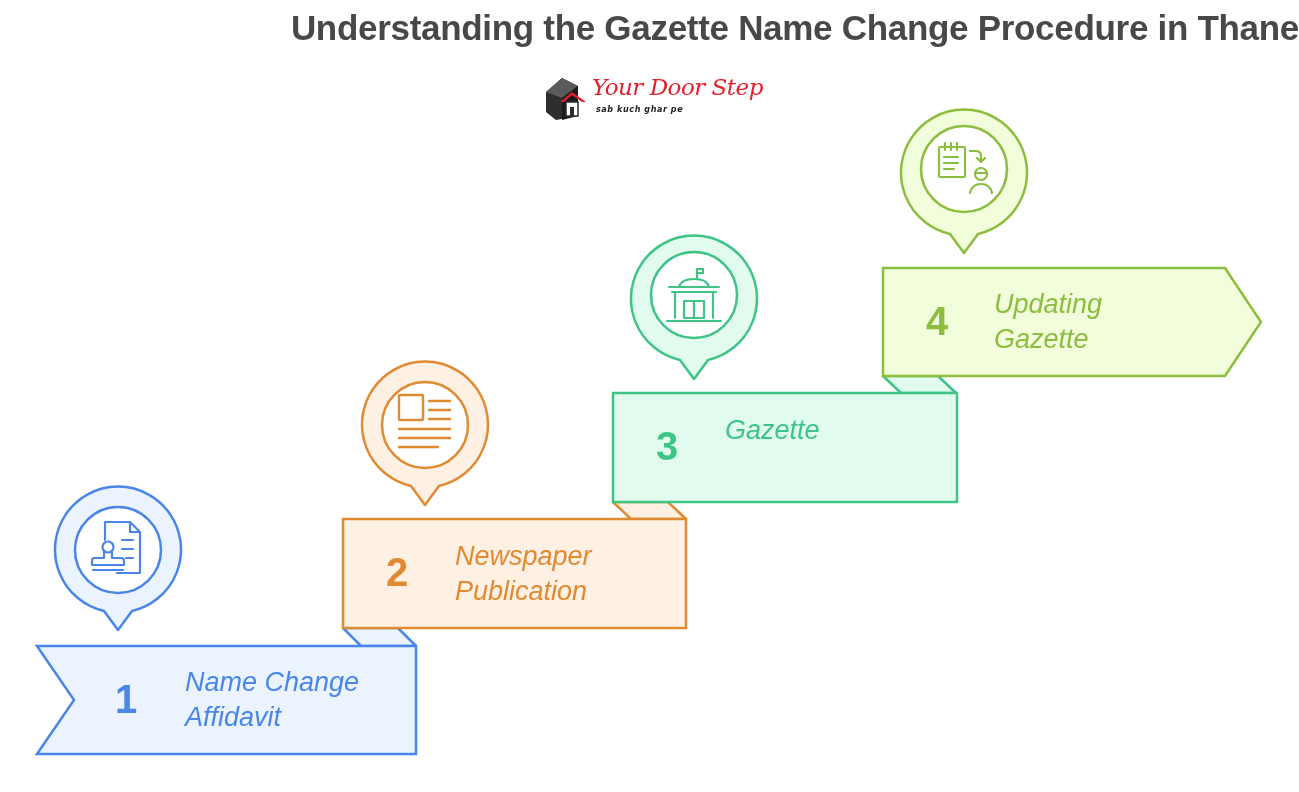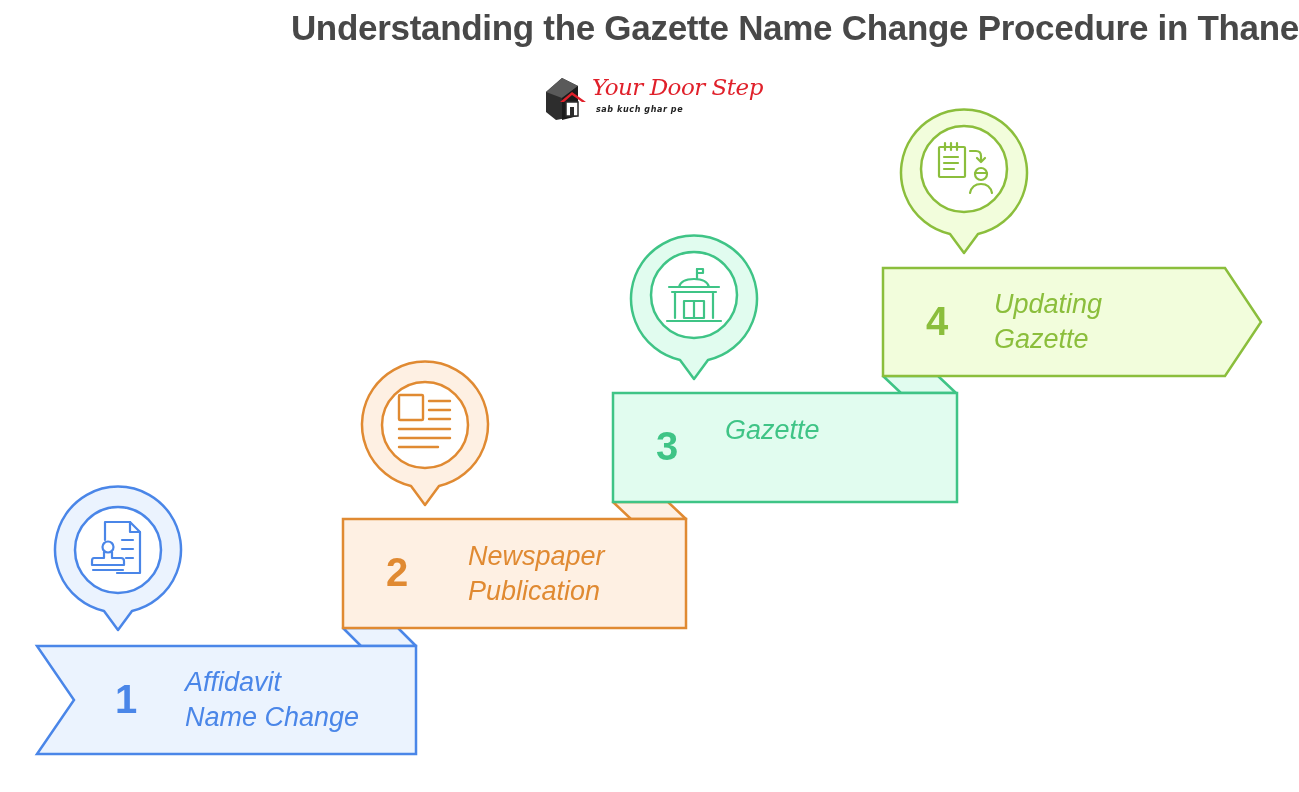--- a/index.html
+++ b/index.html
@@ -115,26 +115,26 @@
       <path d="M977,158 L981,162 L985,158"></path>
       <circle cx="981" cy="174" r="6"></circle>
       <line x1="975" y1="173" x2="987" y2="173"></line>
       <path d="M970,193 Q972,184 981,184 Q990,184 992,193"></path>
     </g>
   </g>
 </svg>
 
 <div class="step-num" style="left:96px; top:677px; color:#4a86e8;">1</div>
 <div class="step-label" style="left:185px; top:665px; color:#4a86e8;">
+  <div>Name Change</div>
   <div>Affidavit</div>
-  <div>Name Change</div>
 </div>
 
 <div class="step-num" style="left:367px; top:550px; color:#e08a32;">2</div>
-<div class="step-label" style="left:455px; top:539px; color:#e08a32;margin-left:13px;">
+<div class="step-label" style="left:455px; top:539px; color:#e08a32;">
   <div>Newspaper</div>
   <div>Publication</div>
 </div>
 
 <div class="step-num" style="left:637px; top:424px; color:#3fc486;">3</div>
 <div class="step-label" style="left:725px; top:413px; color:#3fc486;">
   <div>Gazette</div>
 </div>
 
 <div class="step-num" style="left:907px; top:299px; color:#8bbe3c;">4</div>

